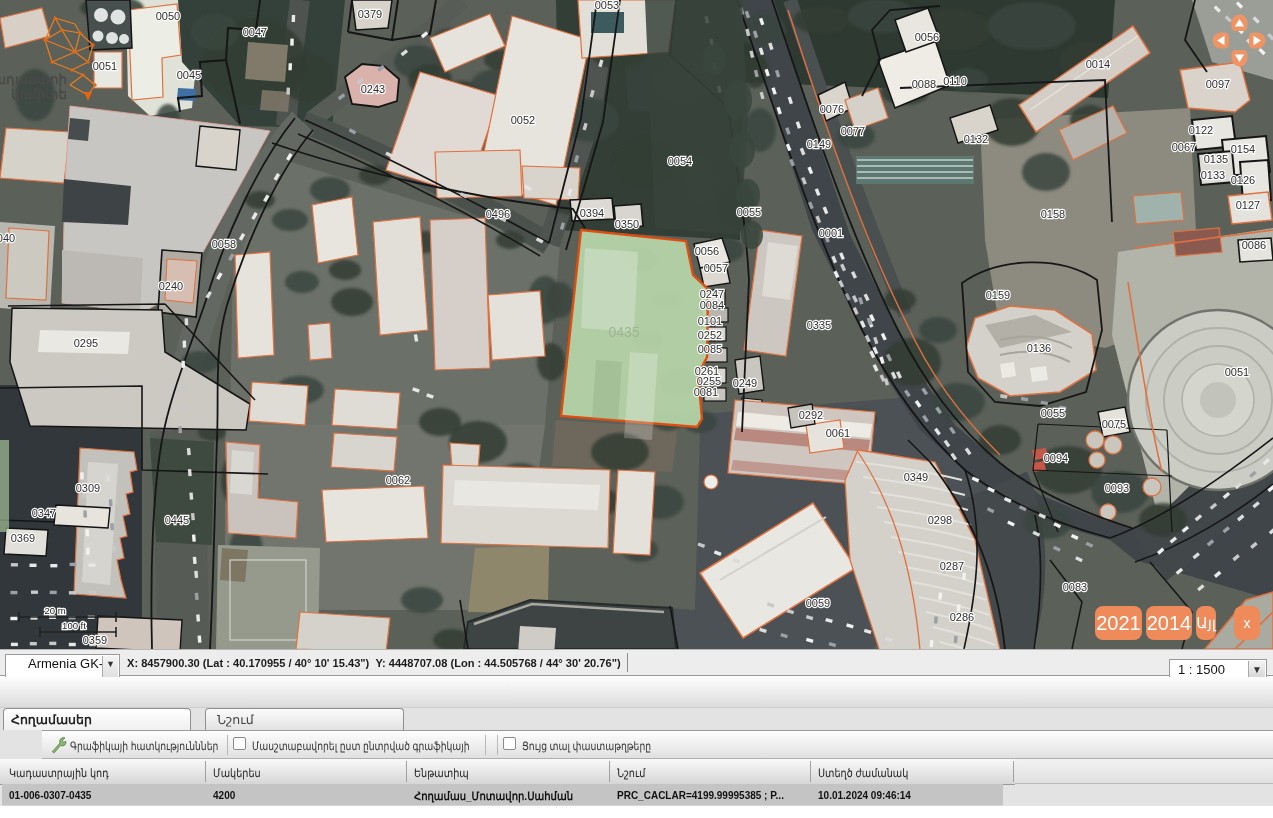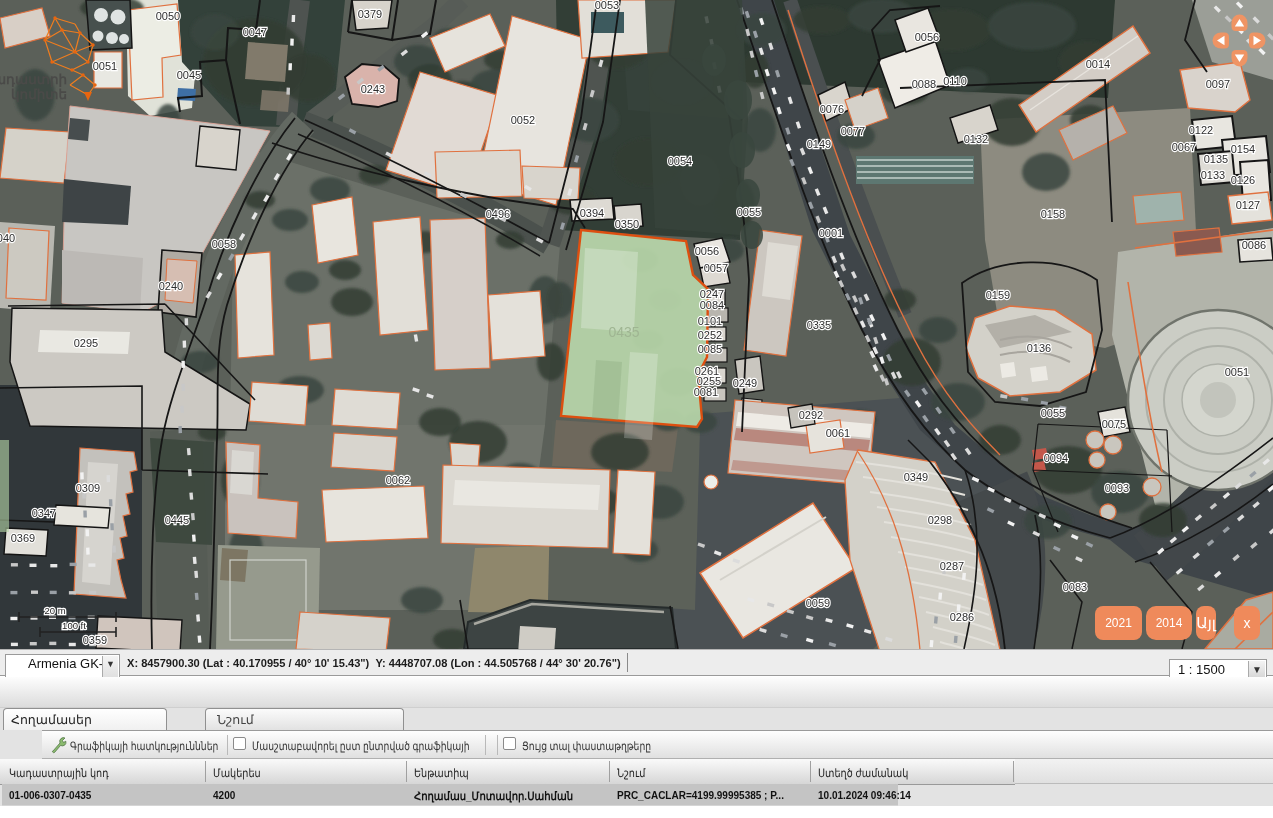--- a/index.html
+++ b/index.html
@@ -1,37 +1,37 @@
 <!DOCTYPE html>
 <html><head>
 <meta charset="utf-8">
 <style>
 * { margin:0; padding:0; box-sizing:border-box; }
 html,body { width:1273px; height:818px; overflow:hidden; font-family:"Liberation Sans", sans-serif; background:#fff; }
 #stage { position:relative; width:1273px; height:818px; }
 #map { position:absolute; left:0; top:0; width:1273px; height:649px; overflow:hidden; }
-.mapbtn { position:absolute; background:#ef8a5b; color:#fff; border-radius:8px; text-align:center; font-size:12px; line-height:34px; height:34px; }
+.mapbtn { position:absolute; background:#ef8a5b; color:#fff; border-radius:8px; text-align:center; font-size:20px; line-height:34px; height:34px; }
 #statusbar { position:absolute; left:0; top:649px; width:1273px; height:27px; background:#ededed; border-top:1px solid #b5b5b5; border-bottom:1px solid #9a9a9a; }
 .sel { position:absolute; background:#fff; border:1px solid #9a9a9a; font-size:13px; color:#111; }
 .selbtn { position:absolute; right:1px; top:1px; bottom:1px; width:16px; background:linear-gradient(#f4f4f4,#d8d8d8); border-left:1px solid #aaa; text-align:center; color:#333; font-size:9px; line-height:16px; }
 #coords { position:absolute; left:127px; top:656px; font-size:11.8px; font-weight:bold; color:#1c1c1c; transform:scaleX(0.94); transform-origin:left center; white-space:nowrap; }
 #panel { position:absolute; left:0; top:677px; width:1273px; height:141px; background:#e3e3e3; }
 #panelgrad { position:absolute; left:0; top:0; width:1273px; height:31px; background:linear-gradient(#fdfdfd,#dcdcdc); border-bottom:1px solid #cfcfcf; }
 .tab { position:absolute; top:31px; height:22px; font-size:12.5px; border:1px solid #909090; border-bottom:none; border-radius:4px 4px 0 0; padding-left:11px; line-height:22px; }
-#tab1 { left:3px; width:164px; background:linear-gradient(#ffffff,#f0f0f0); font-weight:normal; color:#222; z-index:2;padding-left:7px; }
+#tab1 { left:3px; width:188px; background:linear-gradient(#ffffff,#f0f0f0); font-weight:bold; color:#222; z-index:2;padding-left:7px; }
 #tab2 { left:205px; width:199px; background:linear-gradient(#fbfbfb,#e2e2e2); color:#444; }
 #toolbar { position:absolute; left:0; top:53px; width:1273px; height:29px; background:linear-gradient(#fefefe,#e0e0e0); border-top:1px solid #9a9a9a; border-bottom:1px solid #b0b0b0;margin-left:42px; }
 #toolbar .txt { position:absolute; top:8px; font-size:11.5px; color:#333; transform:scaleX(0.8); transform-origin:left center; white-space:nowrap; }
 .vsep { position:absolute; top:4px; height:20px; width:1px; background:#b9b9b9; }
 .cb { position:absolute; top:6px; width:13px; height:13px; background:#fff; border:1px solid #8a8a8a; border-radius:2px; }
 #thead { position:absolute; left:0; top:82px; width:1015px; height:26px; background:linear-gradient(#fafafa,#d6d6d6); border-bottom:1px solid #999;padding-left:34px; }
 #thead2 { position:absolute; left:1015px; top:82px; width:258px; height:25px; background:linear-gradient(#f2f2f2,#e0e0e0); border-bottom:1px solid #bbb; }
 #thead .th { position:absolute; top:7px; font-size:11.5px; color:#222; transform:scaleX(0.84); transform-origin:left center; white-space:nowrap; }
 .colsep { position:absolute; top:2px; height:21px; width:1px; background:#a0a0a0; }
-#trow { position:absolute; left:2px; top:107px; width:896px; height:22px; background:#c4c4c4; border-bottom:1px solid #d5d5d5; }
+#trow { position:absolute; left:2px; top:107px; width:1001px; height:22px; background:#c4c4c4; border-bottom:1px solid #d5d5d5; }
 #trow .td { position:absolute; top:5px; font-size:11.5px; color:#111; font-weight:bold; transform:scaleX(0.87); transform-origin:left center; white-space:nowrap; }
 #tbody { position:absolute; left:2px; top:107px; width:1011px; height:34px; background:#fdfdfd; border-left:1px solid #bbb; border-right:1px solid #bbb; z-index:-1; }
 #below { position:absolute; left:0px; top:129px; width:1273px; height:12px; background:#ffffff; }
 </style>
 </head>
 <body>
 <div id="stage">
 
   <div id="map">
     <svg width="1273" height="649" viewBox="0 0 1273 649">
@@ -839,21 +839,21 @@
           <polygon points="8.5,5 13.2,12.5 3.8,12.5" fill="#ffffff"></polygon>
         </g>
 <g transform="translate(1231,50) rotate(180 8.5 8.5)">
           <path d="M0.5,9 A8,8.5 0 0 1 16.5,9 L16.5,12.5 Q16.5,17 12,17 L5,17 Q0.5,17 0.5,12.5 Z" fill="#ef9464"></path>
           <polygon points="8.5,5 13.2,12.5 3.8,12.5" fill="#ffffff"></polygon>
         </g>
     </svg>
     
     <div class="mapbtn" style="left:1095px; top:606px; width:47px;">2021</div>
     
-    <div class="mapbtn" style="left:1146px; top:606px; width:46px;border-radius:10px;">2014</div>
+    <div class="mapbtn" style="left:1146px; top:606px; width:46px;">2014</div>
     
     <div class="mapbtn" style="left:1196px; top:606px; width:20px; font-size:15px;">Այլ</div>
     
     <div class="mapbtn" style="left:1234px; top:606px; width:26px; font-size:14px;">x</div>
   </div>
 
   <div id="statusbar">
 
     <div class="sel" style="left:5px; top:4px; width:115px; height:34px; padding:1px 0 0 22px;">Armenia GK-8<div class="selbtn">▼</div></div>
 

